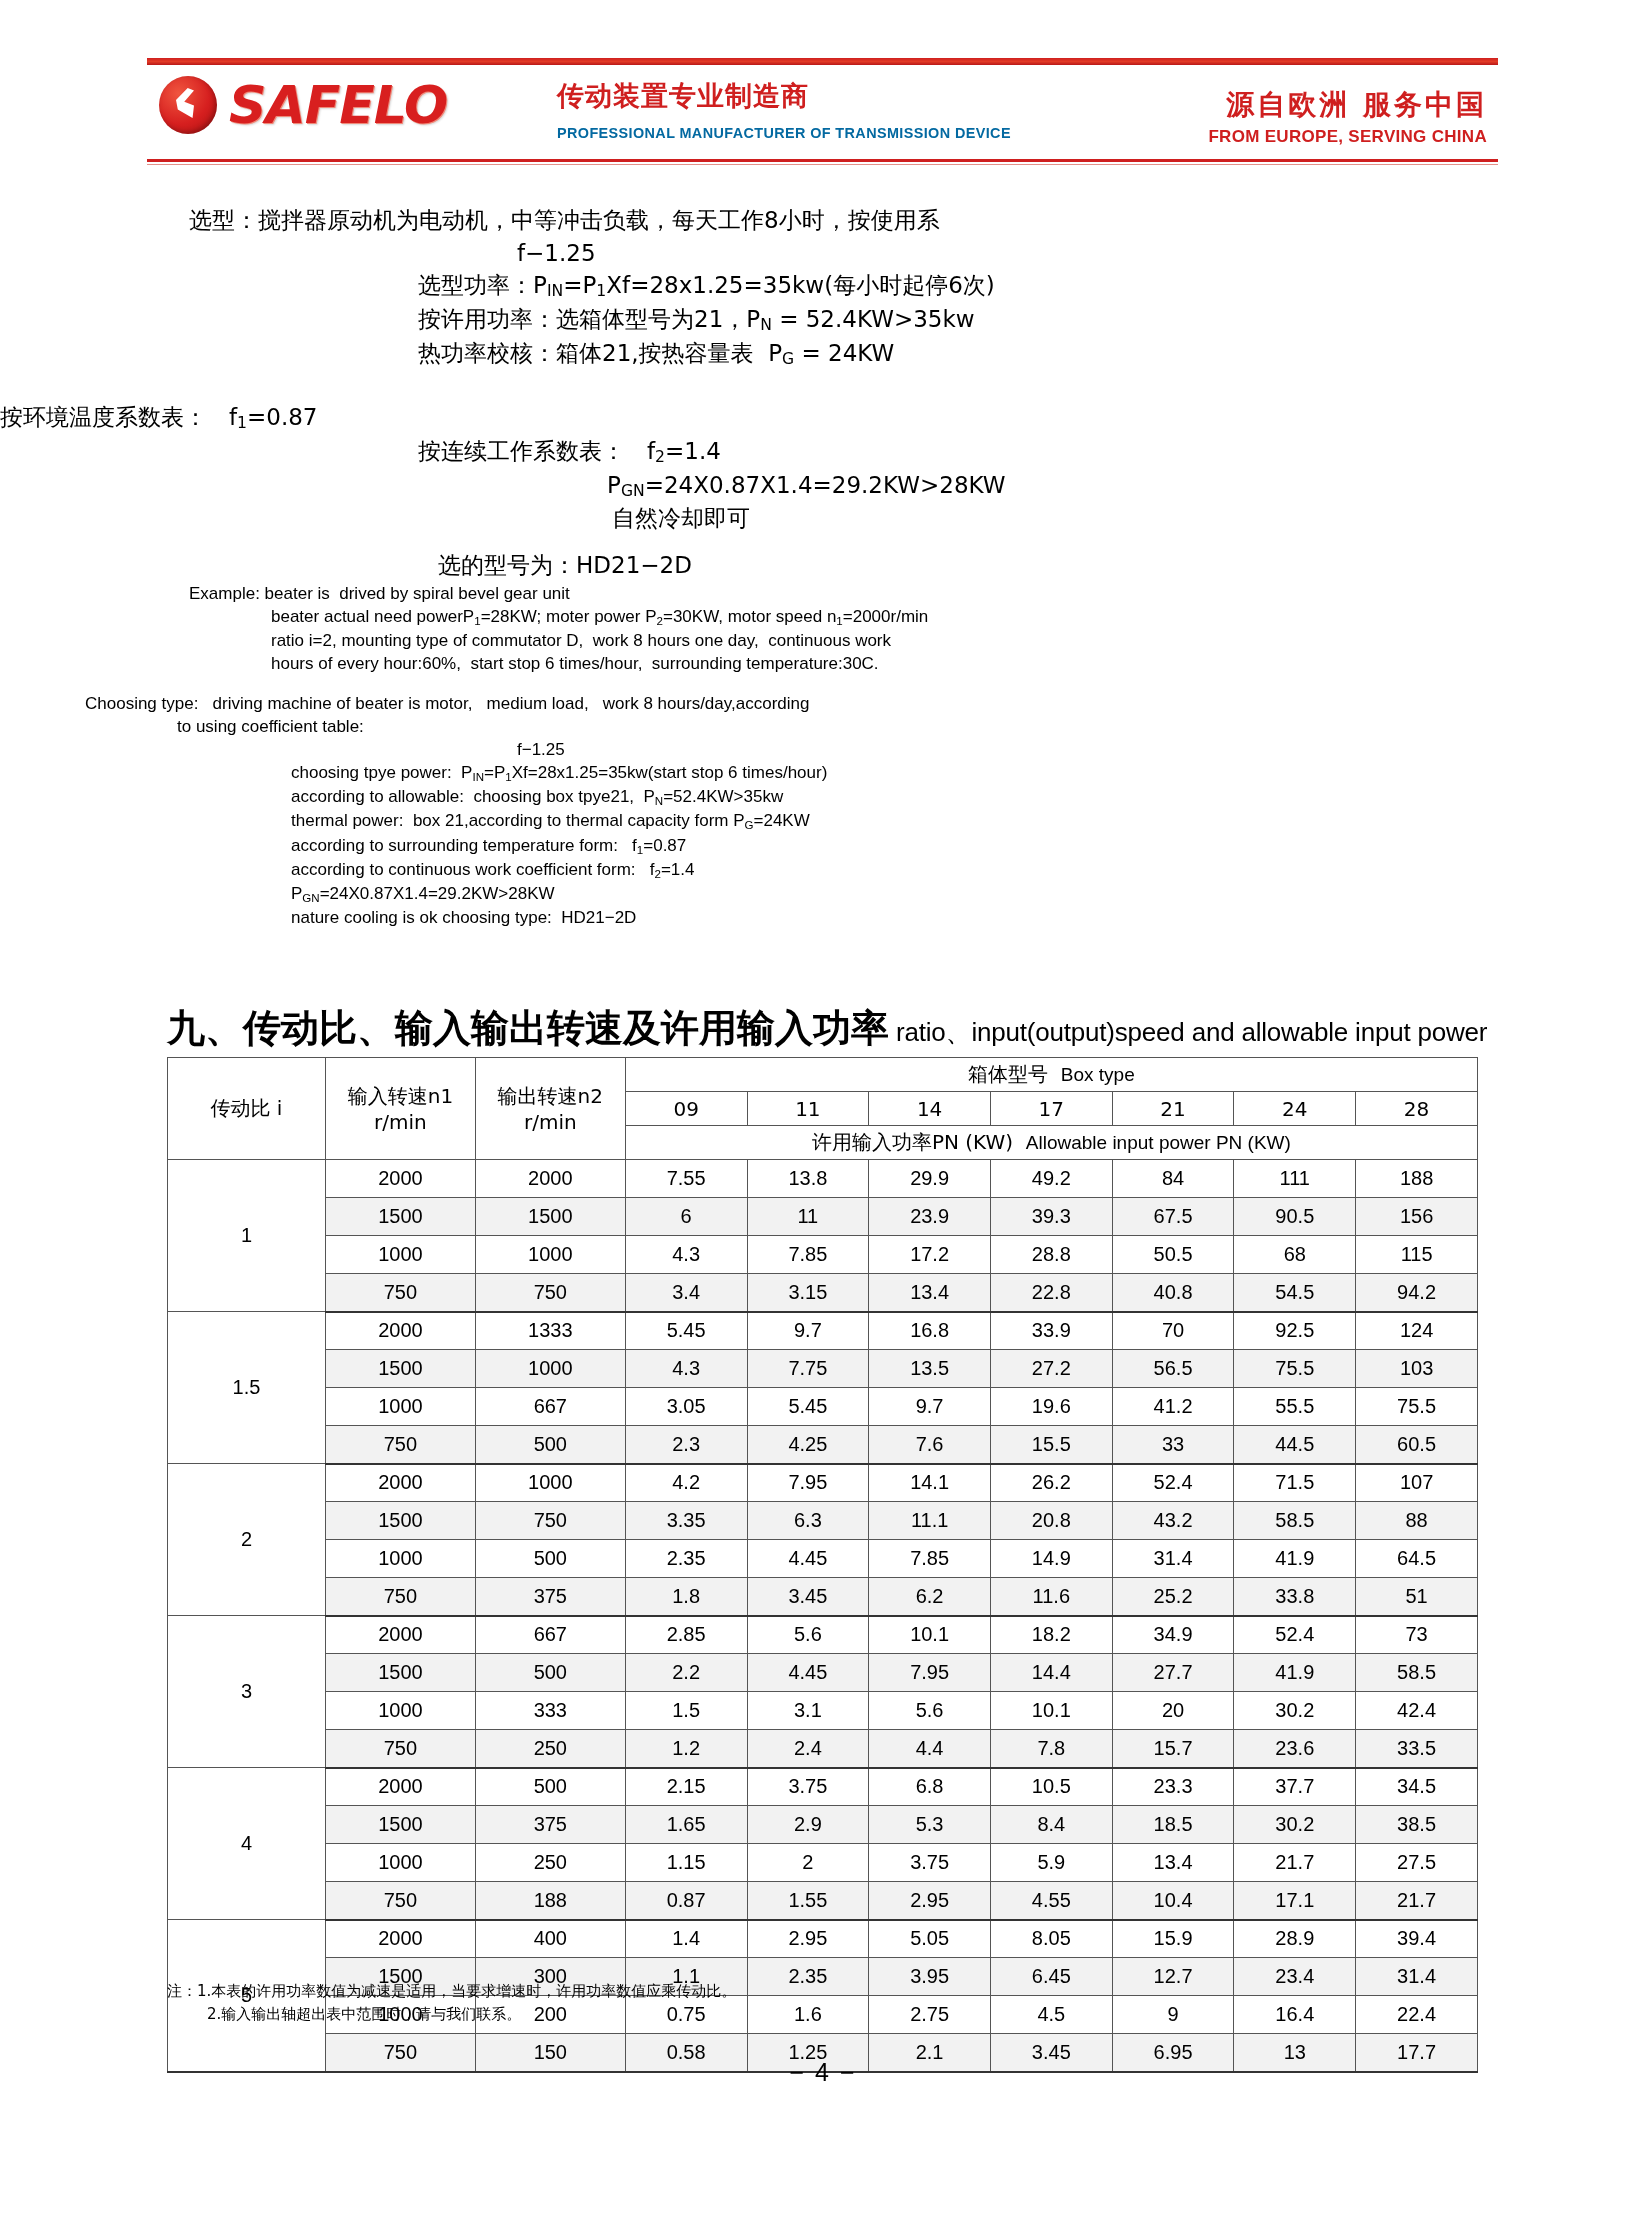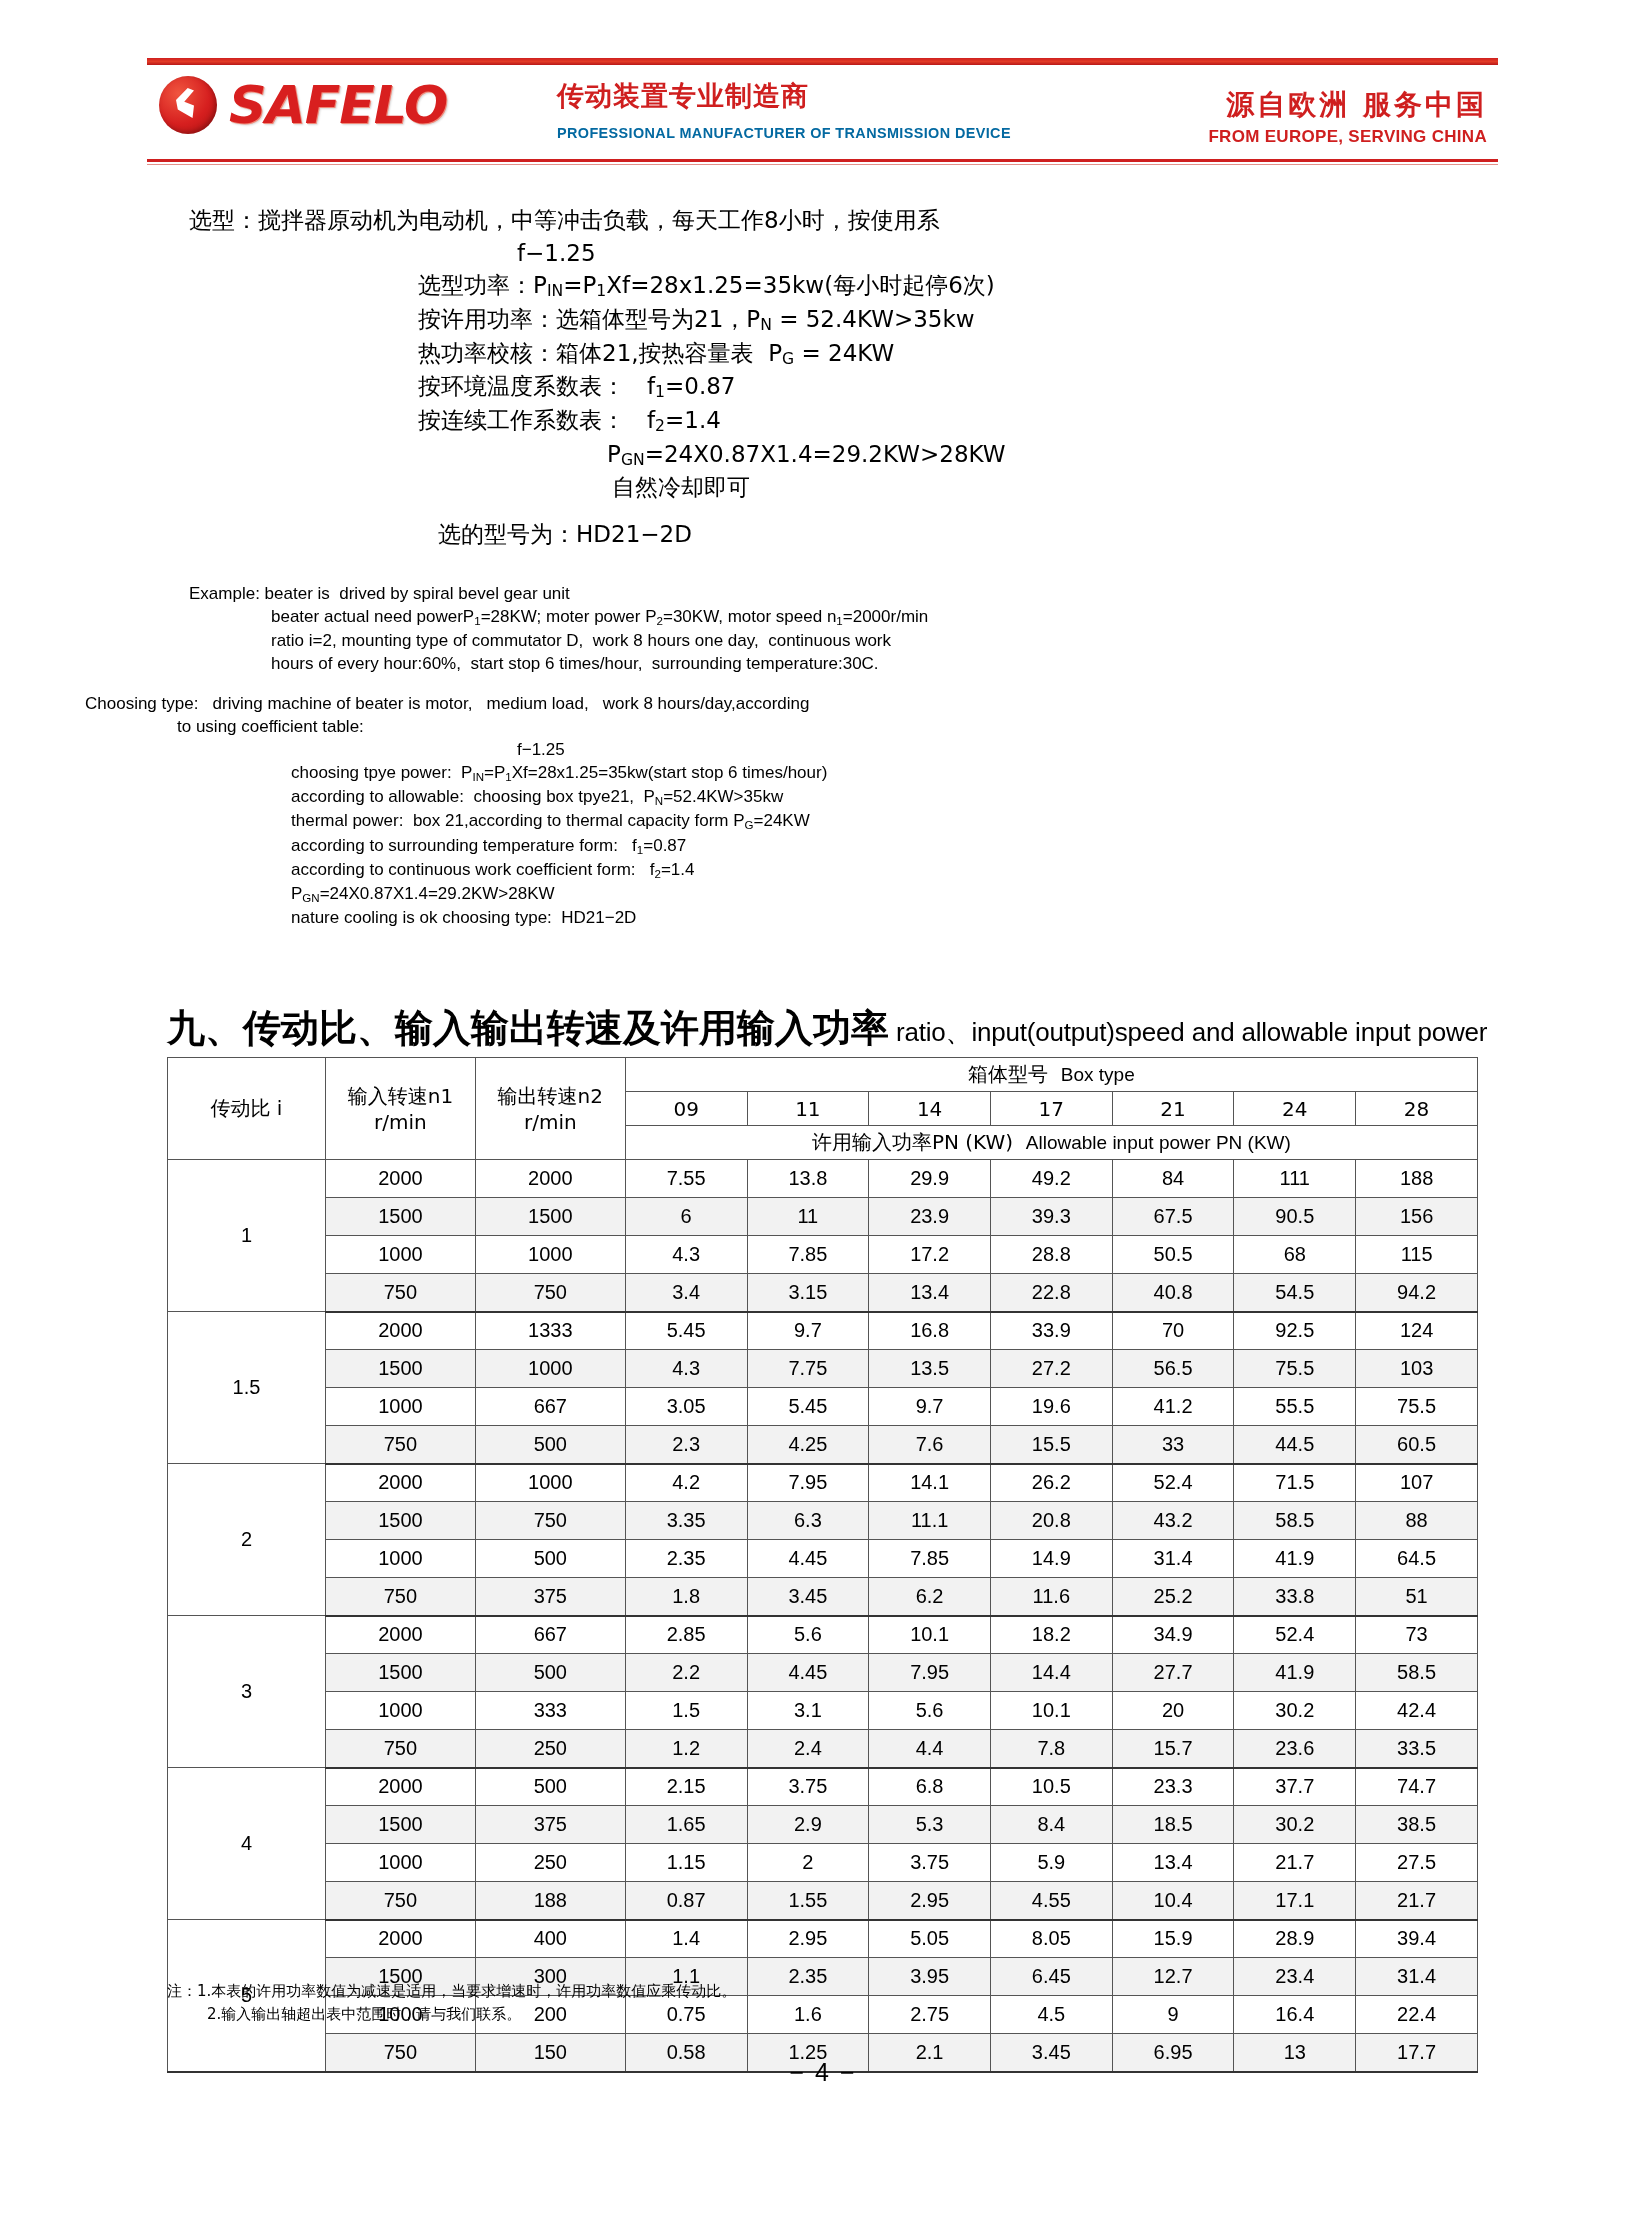--- a/index.html
+++ b/index.html
@@ -150,21 +150,21 @@
   <div class="hdr-rule-bot"></div>
   <div class="hdr-rule-bot2"></div>
 </div>
 
 <div class="cn-block" id="cn-block">
     <div class="cn-line" style="padding-left: 189px;">选型：搅拌器原动机为电动机，中等冲击负载，每天工作8小时，按使用系</div>
     <div class="cn-line" style="padding-left: 517px;">f−1.25</div>
     <div class="cn-line" style="padding-left: 418px;">选型功率：P<sub>IN</sub>=P<sub>1</sub>Xf=28x1.25=35kw(每小时起停6次)</div>
     <div class="cn-line" style="padding-left: 418px;">按许用功率：选箱体型号为21，P<sub>N</sub> = 52.4KW&gt;35kw</div>
     <div class="cn-line" style="padding-left: 418px;">热功率校核：箱体21,按热容量表  P<sub>G</sub> = 24KW</div>
-    <div class="cn-line" style="padding-left: 418px;">按环境温度系数表：   f<sub>1</sub>=0.87</div>
+    <div class="cn-line" style=" margin-top: 31px;">按环境温度系数表：   f<sub>1</sub>=0.87</div>
     <div class="cn-line" style="padding-left: 418px;">按连续工作系数表：   f<sub>2</sub>=1.4</div>
     <div class="cn-line" style="padding-left: 607px;">P<sub>GN</sub>=24X0.87X1.4=29.2KW&gt;28KW</div>
     <div class="cn-line" style="padding-left: 612px;">自然冷却即可</div>
     <div class="cn-line" style="padding-left: 438px; margin-top: 14px;">选的型号为：HD21−2D</div>
   </div>
 
 <div class="en-block" id="en-block">
     <div class="en-line" style="padding-left: 189px;">Example: beater is  drived by spiral bevel gear unit</div>
     <div class="en-line" style="padding-left: 271px;">beater actual need powerP<sub>1</sub>=28KW; moter power P<sub>2</sub>=30KW, motor speed n<sub>1</sub>=2000r/min</div>
     <div class="en-line" style="padding-left: 271px;">ratio i=2, mounting type of commutator D,  work 8 hours one day,  continuous work</div>
@@ -401,21 +401,21 @@
         <tr>
           <td rowspan="4" class="ratio grp-left">4</td>
           <td>2000</td>
           <td>500</td>
           <td>2.15</td>
           <td>3.75</td>
           <td>6.8</td>
           <td>10.5</td>
           <td>23.3</td>
           <td>37.7</td>
-          <td>74.7</td>
+          <td>34.5</td>
         </tr>
         <tr class="alt">
           <td>1500</td>
           <td>375</td>
           <td>1.65</td>
           <td>2.9</td>
           <td>5.3</td>
           <td>8.4</td>
           <td>18.5</td>
           <td>30.2</td>

